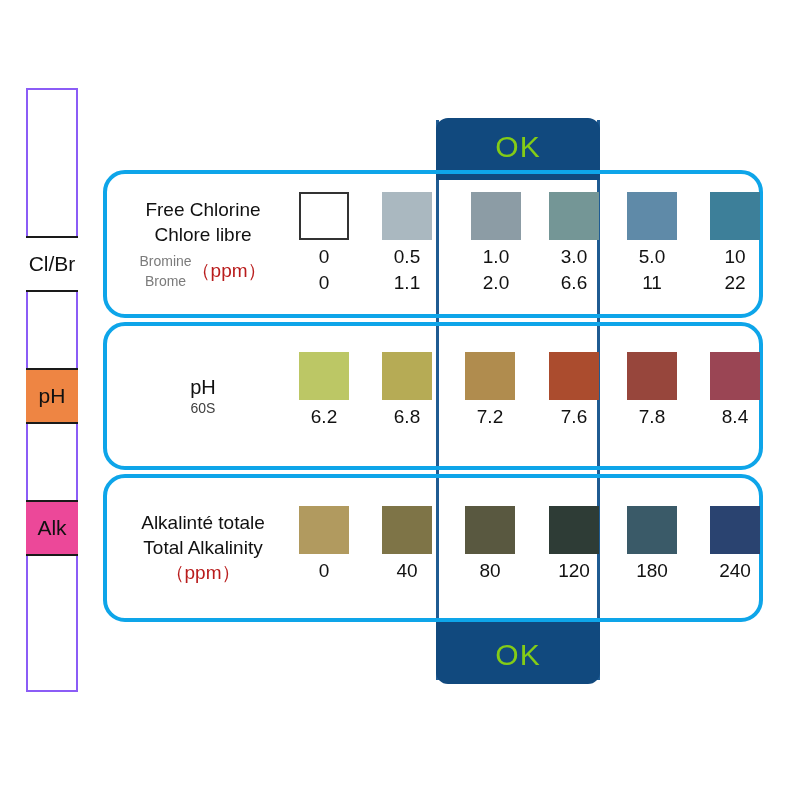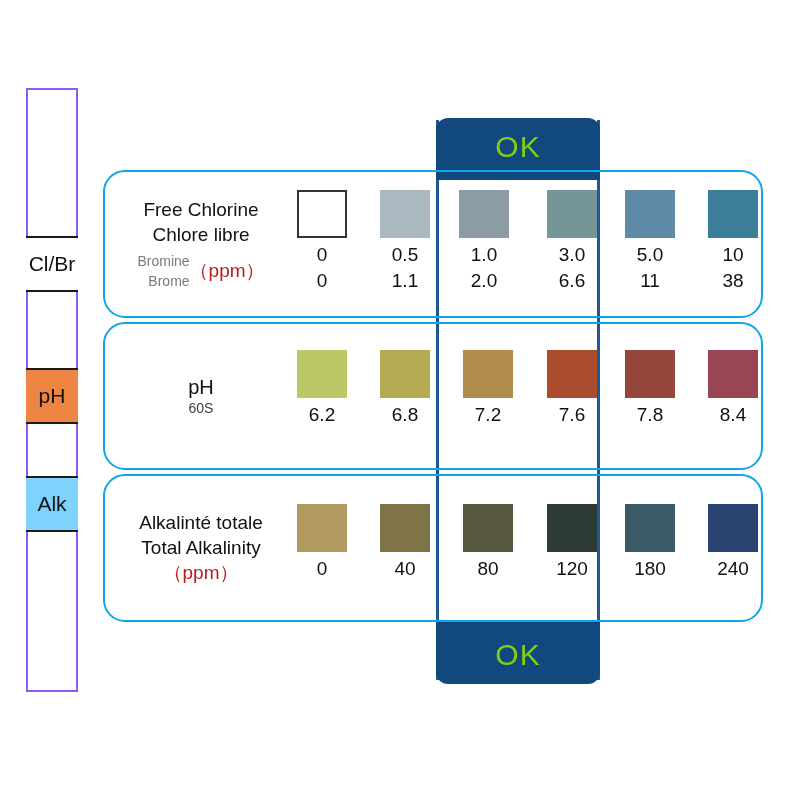--- a/index.html
+++ b/index.html
@@ -17,62 +17,62 @@
   }
   .pad{
     position:absolute;left:-2px;width:52px;
     border-top:2px solid #1a1a1a;border-bottom:2px solid #1a1a1a;
     box-sizing:content-box;
     display:flex;align-items:center;justify-content:center;
     font-size:21px;color:#111;letter-spacing:0px;
   }
   .pad-clbr{top:146px;height:52px;background:#ffffff;}
   .pad-ph{top:278px;height:52px;background:#ee8543;}
-  .pad-alk{top:386px;height:52px;background:#7dd3fc;}
+  .pad-alk{top:410px;height:52px;background:#ec4899;}
 
   
   .vline{position:absolute;width:3px;background:#1f5b92;top:120px;height:560px;}
   .vline-a{left:436px;}
   .vline-b{left:597px;}
 
   
   .ok{
     position:absolute;left:436px;width:164px;height:62px;
     background:#11497e;color:#84cc16;
     display:flex;align-items:center;justify-content:center;
     font-size:30px;letter-spacing:1px;box-sizing:border-box;
   }
   .ok-top{top:118px;border-radius:12px 12px 0 0;padding-bottom:4px;}
   .ok-bottom{top:622px;border-radius:0 0 12px 12px;padding-top:4px;}
 
   
   .panel{
     position:absolute;left:103px;width:660px;
-    border:2px solid #0ea5e9;border-radius:22px;
+    border:4px solid #0ea5e9;border-radius:22px;
     background:transparent;box-sizing:border-box;
   }
   .panel-1{top:170px;height:148px;}
   .panel-2{top:322px;height:148px;}
   .panel-3{top:474px;height:148px;}
 
   .row{position:absolute;left:0;top:0;width:654px;height:100%;}
 
   
   .label-block{
     position:absolute;left:6px;top:0;width:180px;height:100%;
     display:flex;flex-direction:column;align-items:center;justify-content:center;
     text-align:center;color:#111;
   }
   .lab-main{font-size:19px;line-height:25px;white-space:nowrap;}
   .ppm{font-size:19px;color:#b91c1c;}
 
   .bromine-wrap{
     display:flex;align-items:center;justify-content:center;margin-top:4px;
   }
-  .bromine-col{display:flex;flex-direction:column;align-items:flex-end;}
+  .bromine-col{display:flex;flex-direction:column;}
   .bromine-col span{font-size:14px;color:#7b7b7b;line-height:20px;}
 
   .ph-title{font-size:20px;color:#111;line-height:24px;}
   .ph-sub{font-size:14px;color:#404040;line-height:18px;}
 
   
   .swatches{position:absolute;left:186px;top:0;width:474px;height:100%;}
   .sw-col{
     position:absolute;top:0;width:62px;height:100%;
     display:flex;flex-direction:column;align-items:center;
@@ -130,39 +130,39 @@
           <div class="sw-col" style="left: 0px;">
             <div class="sw-chip empty" style="background: rgb(255, 255, 255);"></div>
             <div class="sw-val">0</div>
             <div class="sw-val2">0</div>
           </div>
           <div class="sw-col" style="left: 83px;">
             <div class="sw-chip" style="background: rgb(170, 184, 192);"></div>
             <div class="sw-val">0.5</div>
             <div class="sw-val2">1.1</div>
           </div>
-          <div class="sw-col" style="left: 162px;">
+          <div class="sw-col" style="left: 172px;">
             <div class="sw-chip" style="background: rgb(140, 156, 165);"></div>
             <div class="sw-val">1.0</div>
             <div class="sw-val2">2.0</div>
           </div>
           <div class="sw-col" style="left: 250px;">
             <div class="sw-chip" style="background: rgb(116, 150, 150);"></div>
             <div class="sw-val">3.0</div>
             <div class="sw-val2">6.6</div>
           </div>
           <div class="sw-col" style="left: 328px;">
             <div class="sw-chip" style="background: rgb(95, 138, 168);"></div>
             <div class="sw-val">5.0</div>
             <div class="sw-val2">11</div>
           </div>
           <div class="sw-col" style="left: 411px;">
             <div class="sw-chip" style="background: rgb(61, 127, 153);"></div>
             <div class="sw-val">10</div>
-            <div class="sw-val2">38</div>
+            <div class="sw-val2">22</div>
           </div>
         </div>
     </div>
   </div>
 
   <div class="panel panel-2">
     <div class="row r2">
       <div class="label-block">
         <div class="ph-title">pH</div>
         <div class="ph-sub">60S</div>

